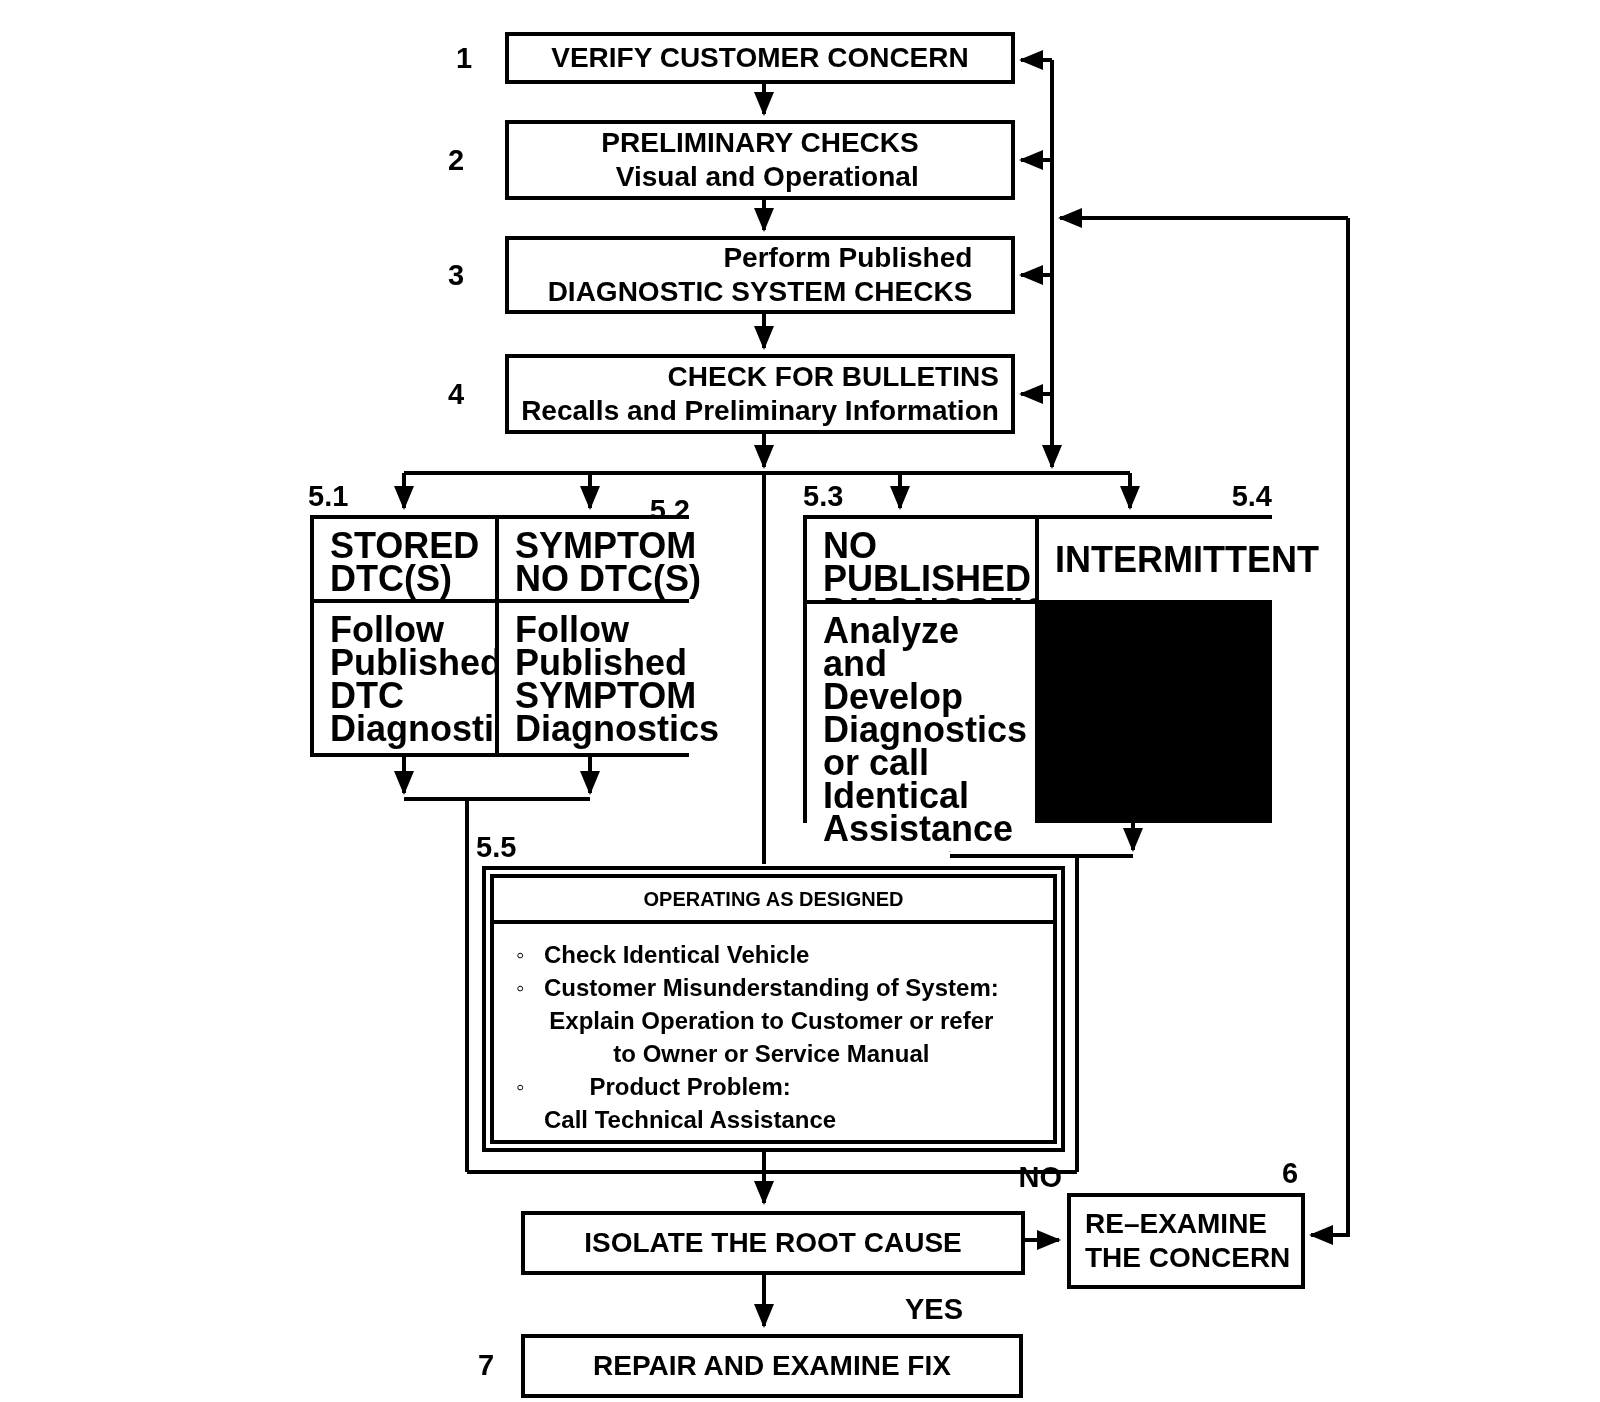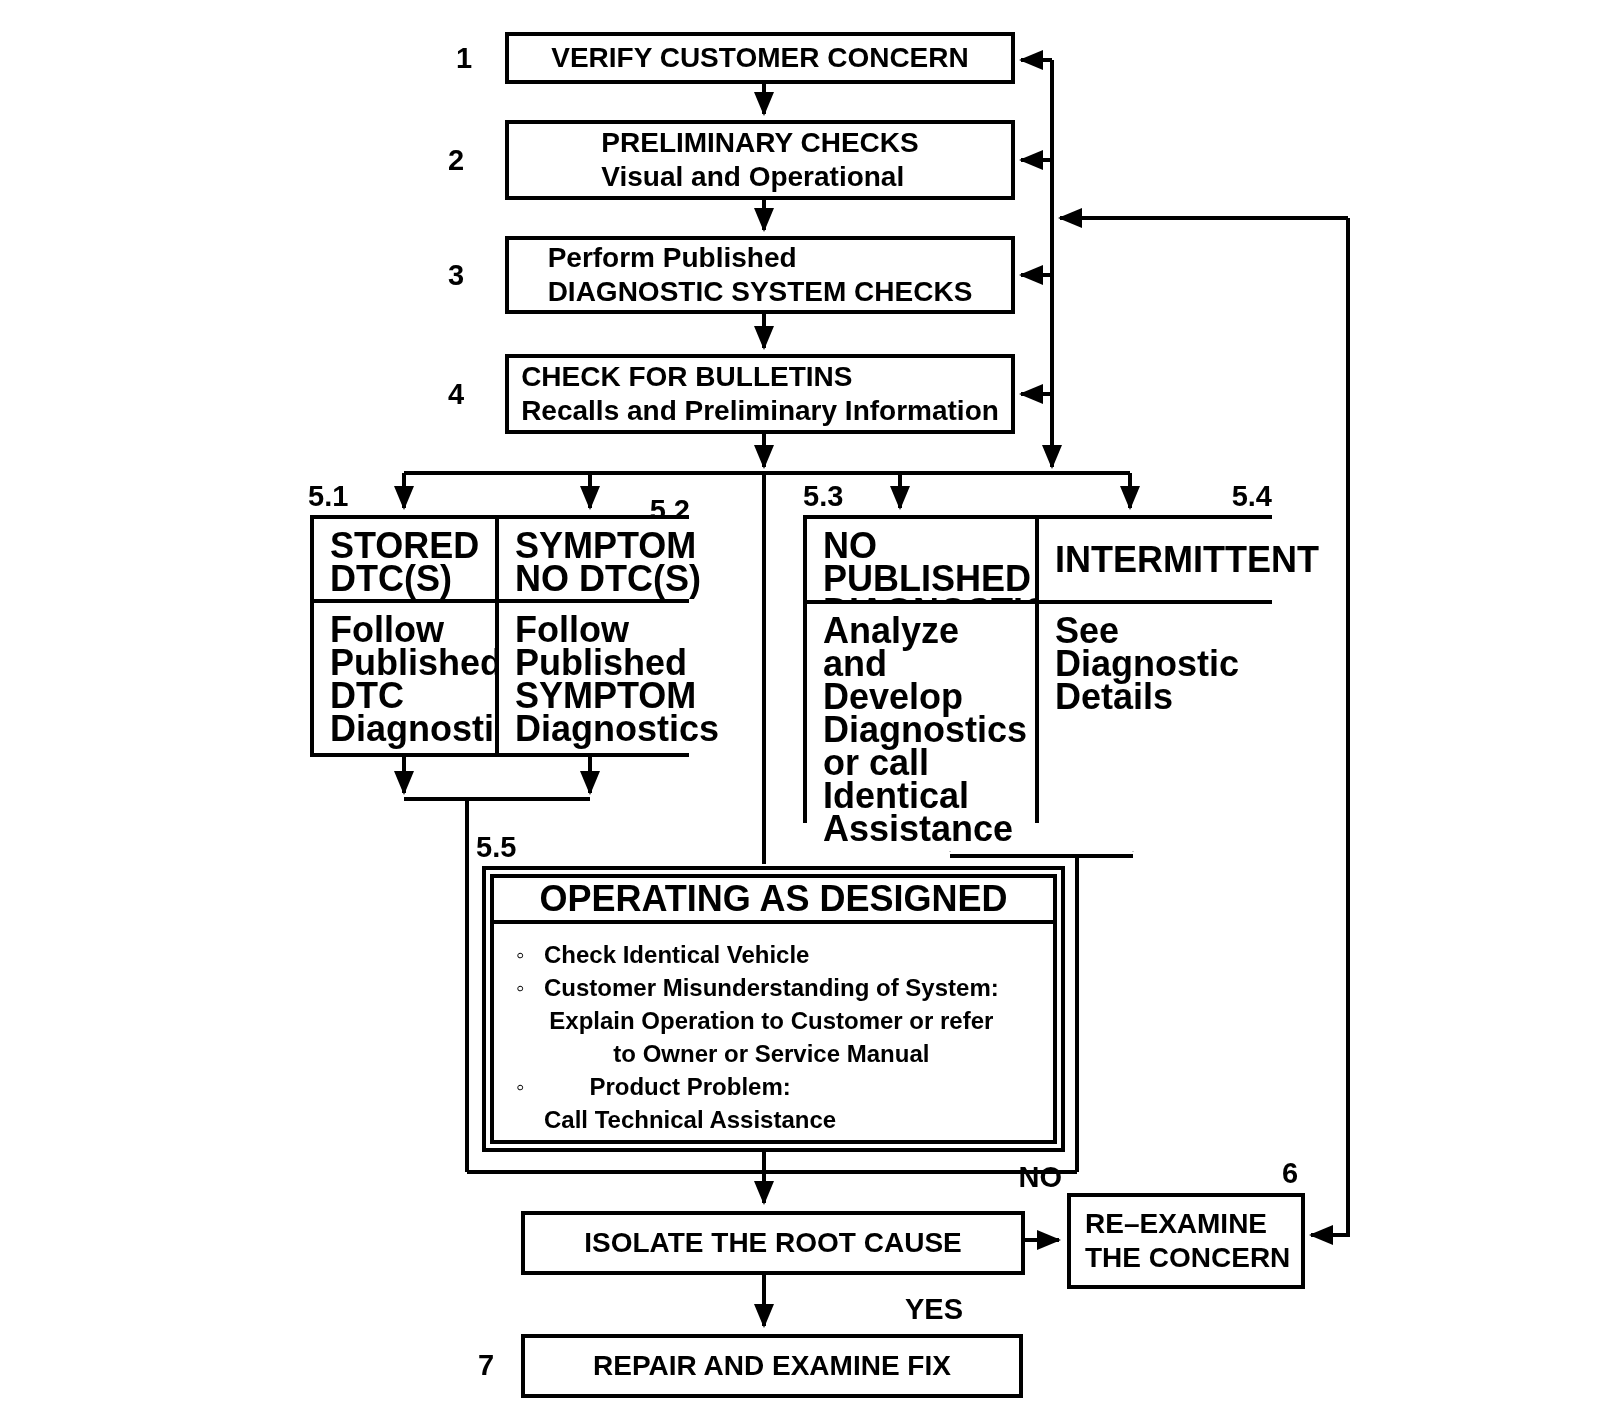--- a/index.html
+++ b/index.html
@@ -5,21 +5,21 @@
   html,body{margin:0;padding:0;background:#ffffff;}
   .canvas{
     position:relative;width:1600px;height:1402px;background:#ffffff;
     font-family:"Liberation Sans", sans-serif;font-weight:700;color:#000;
     overflow:hidden;
   }
   .wires{position:absolute;left:0;top:0;pointer-events:none;}
   .box{
     position:absolute;border:4px solid #000;background:#fff;
     display:flex;align-items:center;justify-content:center;
-    text-align:left;white-space:pre-line;font-size:28px;line-height:34px;
+    text-align:right;white-space:pre-line;font-size:28px;line-height:34px;
     box-sizing:border-box;
   }
   .numlabel{position:absolute;font-size:29px;line-height:30px;}
   .t-right{text-align:right;}
   .t-center{text-align:center;}
   
   .dtable{
     position:absolute;background:#000;border:4px solid #000;
     display:grid;gap:4px;box-sizing:border-box;
   }
@@ -31,21 +31,21 @@
   
   .dbl-outer{
     position:absolute;border:4px solid #000;padding:4px;background:#fff;
     box-sizing:border-box;
   }
   .dbl-inner{
     border:4px solid #000;width:100%;height:100%;box-sizing:border-box;
     display:flex;flex-direction:column;
   }
   .dbl-title{
-    border-bottom:4px solid #000;text-align:center;font-size:36px;
+    border-bottom:4px solid #000;text-align:center;font-size:20px;
     line-height:42px;height:46px;box-sizing:border-box;flex:0 0 auto;
   }
   .bullets{padding:14px 10px 0 22px;flex:1 1 auto;}
   .bullet-row{display:flex;align-items:flex-start;}
   .bullet{width:28px;flex:0 0 28px;font-size:24px;line-height:33px;}
   .btext{white-space:pre-line;font-size:24px;line-height:33px;text-align:center;}
 </style>
 </head>
 <body>
 
@@ -137,23 +137,20 @@
   <div class="dtable" style="left:803px;top:515px;width:469px;height:308px;grid-template-columns:228px 1fr;grid-template-rows:81px 1fr;">
     <div class="cell">NO PUBLISHED
 DIAGNOSTICS</div>
     <div class="cell vcenter">INTERMITTENT</div>
     <div class="cell">Analyze and
 Develop
 Diagnostics
 or call
 Identical
 Assistance</div>
-    <div class="cell">See
-Diagnostic
-Details</div>
   </div>
 
   <div class="numlabel" style="left:476px;top:832px;width:80px;">5.5</div>
   <div class="dbl-outer" style="left:482px;top:866px;width:583px;height:286px;">
     <div class="dbl-inner">
       <div class="dbl-title">OPERATING AS DESIGNED</div>
       <div class="bullets">
         <div class="bullet-row">
           <span class="bullet">◦</span>
           <span class="btext">Check Identical Vehicle</span>

